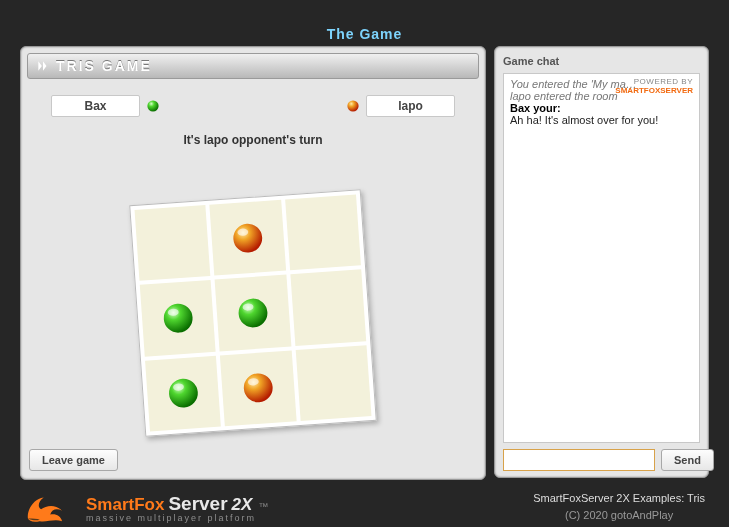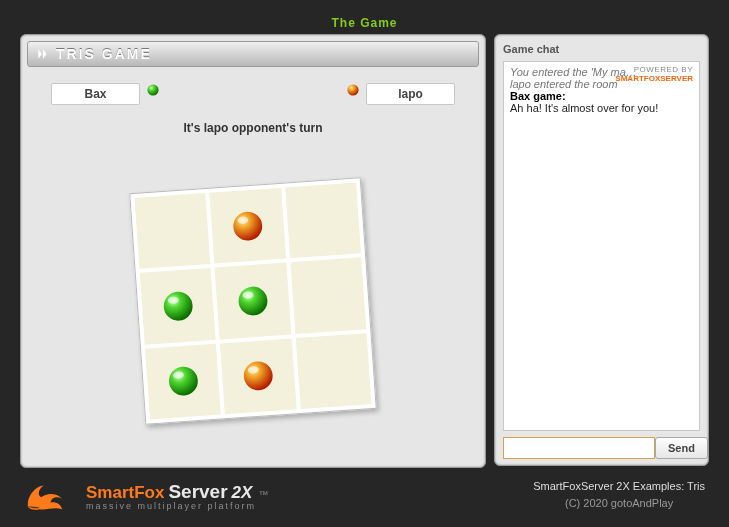--- a/index.html
+++ b/index.html
@@ -1,42 +1,42 @@
 <!DOCTYPE html>
 <html><head>
 <meta charset="utf-8">
 <style>
   html,body{margin:0;padding:0;width:729px;height:527px;background:#262626;font-family:Verdana,Arial,sans-serif;overflow:hidden}
-  .header{color:#84cc16;font-weight:bold;text-align:center;font-size:12px;padding:16px 0 4px;letter-spacing:1px}
+  .header{color:#7dd3fc;font-weight:bold;text-align:center;font-size:14px;padding:26px 0 4px;letter-spacing:1px}
   .content{display:flex;gap:8px;padding:0 20px}
   .panel{background:#e6e6e6;border:1px solid #999;border-radius:6px;box-shadow:inset 0 0 2px #888}
   .game-panel{width:470px;height:432px;position:relative}
   .chat-panel{width:215px;height:432px;display:flex;flex-direction:column;padding:6px 8px;box-sizing:border-box}
   .title-bar{margin:6px;padding:4px 8px;background:linear-gradient(#f0f0f0,#b8b8b8);border:1px solid #9a9a9a;border-radius:3px;display:flex;align-items:center;gap:6px}
   .chev{display:inline-flex}
   .chev svg{width:14px;height:14px}
   .title-text{font-size:14px;font-weight:bold;color:#fff;font-family:"Arial Black",Arial,sans-serif;letter-spacing:2px;text-shadow:0 -1px 0 #777}
-  .players{display:flex;gap:6px;margin:16px 30px 16px}
+  .players{display:flex;align-items:center;gap:6px;margin:16px 30px 16px}
   .name-box{flex:1;background:#fff;border:1px solid #c8c8c8;border-radius:2px;text-align:center;font-size:12px;font-weight:bold;color:#444;padding:3px 0}
   .ball{width:14px;height:14px}
   .status{text-align:center;font-size:12px;font-weight:bold;color:#333;margin-top:14px}
   .board-wrap{position:absolute;left:50%;top:150px;transform:translateX(-50%) rotate(-4deg)}
   .board{width:222px;height:222px;background:#fff;border:1px solid #bbb;padding:4px;display:grid;grid-template-columns:repeat(3,1fr);grid-template-rows:repeat(3,1fr);gap:4px;box-shadow:2px 3px 5px rgba(0,0,0,.25)}
   .cell{background:#f3f1db;display:flex;align-items:center;justify-content:center}
   .piece{width:36px;height:36px}
   .leave{position:absolute;left:8px;bottom:8px}
   .btn{background:linear-gradient(#fdfdfd,#e7e7e7);border:1px solid #a8a8a8;border-radius:3px;font-size:11px;font-weight:bold;color:#444;padding:4px 12px;cursor:pointer}
   .chat-title{font-size:11px;font-weight:bold;color:#555;padding:2px 0 6px}
   .chat-log{flex:1;background:#fff;border:1px solid #c8c8c8;font-size:11px;color:#222;padding:4px 6px;position:relative;overflow:hidden}
   .chat-log .sys{font-style:italic;color:#777}
   .chat-log .who{font-weight:bold;color:#000}
   .powered{position:absolute;top:4px;right:6px;font-size:8px;text-align:right;line-height:1.1}
   .powered .p1{color:#888;letter-spacing:.5px}
   .powered .p2{color:#f26a10;font-weight:bold}
-  .chat-input-row{display:flex;margin-top:6px}
+  .chat-input-row{display:flex;gap:6px;margin-top:6px}
   .chat-input{flex:1;background:#fff;border:1px solid #d8a24a;height:22px;box-sizing:border-box;padding:0 4px;font-size:11px}
   .footer{display:flex;justify-content:space-between;align-items:flex-start;padding:10px 24px 0;color:#bbb;font-size:10px}
   .logo{display:flex;align-items:center;gap:20px}
   .fox{width:42px;height:36px}
   .brand-line{display:flex;align-items:baseline;gap:4px}
   .brand1{color:#ff7a1a;font-weight:bold;font-size:17px}
   .brand2{color:#e8e8e8;font-weight:bold;font-size:19px}
   .brand3{color:#e8e8e8;font-weight:900;font-size:17px;font-style:italic}
   .tm{color:#888;font-size:10px;margin-left:2px}
   .tag{color:#8e8e8e;font-size:9px;letter-spacing:2px;margin-top:-2px}
@@ -120,32 +120,35 @@
           <div class="cell">
             <svg class="piece" viewBox="0 0 40 40">
               <circle cx="20" cy="20" r="16" fill="url(#gRed)"></circle>
               <ellipse cx="15" cy="13" rx="6" ry="4" fill="rgba(255,255,255,.6)"></ellipse>
             </svg>
           </div>
           <div class="cell"></div>
         </div>
     </div>
 
+    <div class="leave">
+      <button class="btn">Leave game</button>
+    </div>
   </div>
 
   <div class="panel chat-panel">
     <div class="chat-title">Game chat</div>
     <div class="chat-log" id="chatlog">
       <div class="powered">
         <div class="p1">POWERED BY</div>
         <div class="p2">SMARTFOXSERVER</div>
       </div>
     <div class="sys">You entered the 'My ma…</div>
         <div class="sys">lapo entered the room</div>
-        <div class="who">Bax game:</div>
+        <div class="who">Bax your:</div>
         <div>Ah ha! It's almost over for you!</div>
       </div>
     <div class="chat-input-row">
       <input class="chat-input" placeholder="" style="">
       <button class="btn">Send</button>
     </div>
   </div>
 </div>
 
 <div class="footer">

